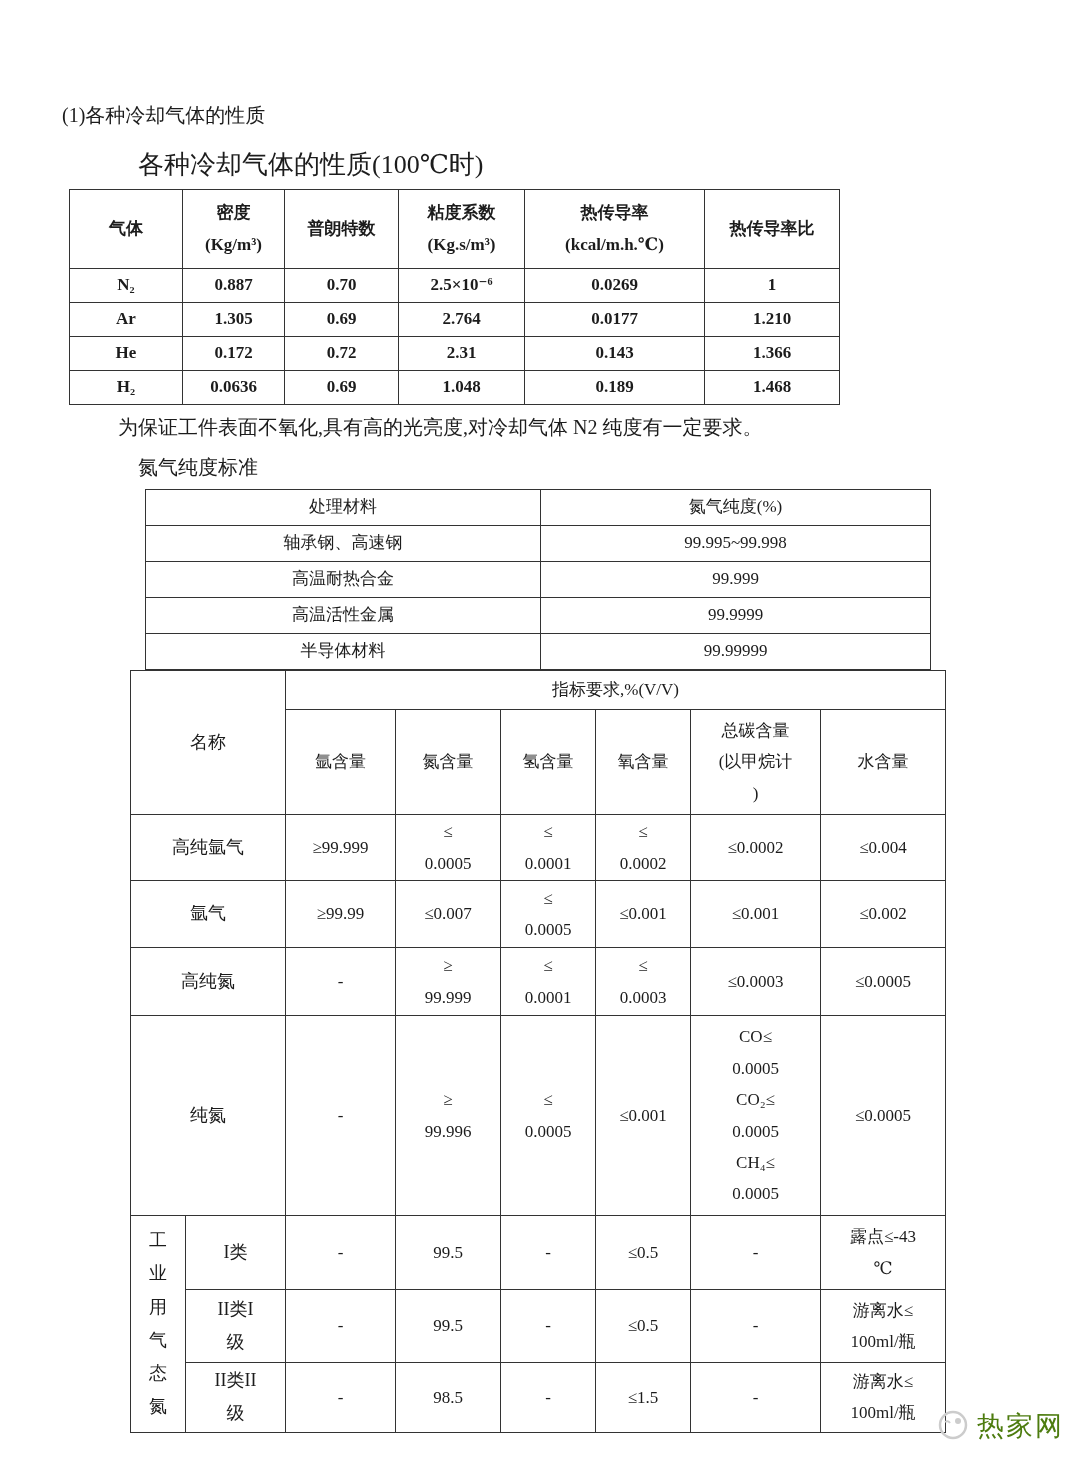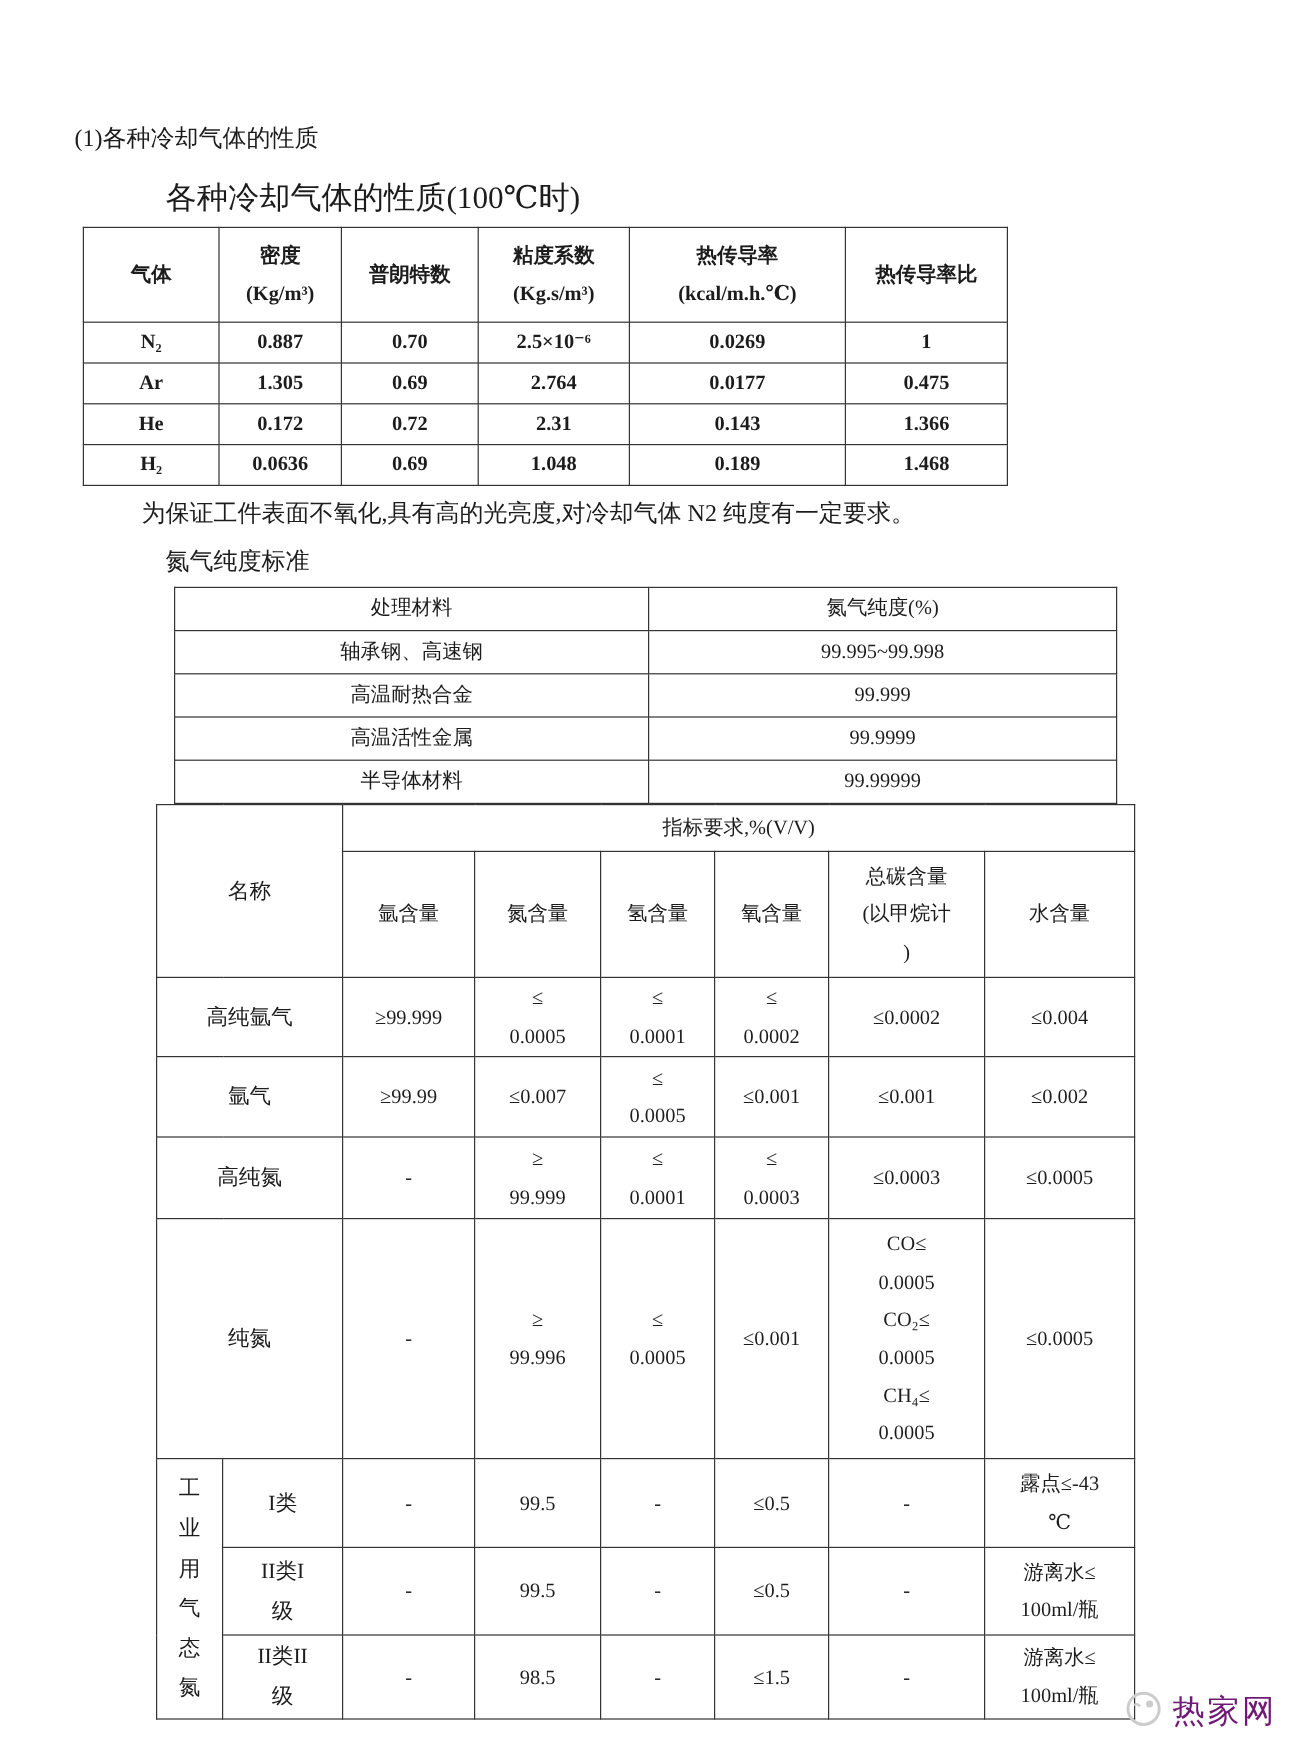--- a/index.html
+++ b/index.html
@@ -17,21 +17,21 @@
   .t1 .hrow td{line-height:1.9;height:76px;}
   .t1 .drow td{height:31px;line-height:1.2;}
   .t2{margin-left:145px;width:785px;}
   .t2 td{height:33px;line-height:1.2;}
   .t3{margin-left:130px;width:815px;}
   .t3 td{line-height:1.85;}
   .t3 .spec td{height:36px;line-height:1.2;}
   .vlabel{line-height:2.12;font-size:18px;}
   .namecell{font-size:18px;}
   .watermark{position:absolute;right:16px;bottom:20px;display:flex;align-items:center;
-     color:#701a75;font-family:"Liberation Sans","DejaVu Sans",sans-serif;}
+     color:#4d7c0f;font-family:"Liberation Sans","DejaVu Sans",sans-serif;}
   .watermark .wm-text{font-size:27px;letter-spacing:2px;}
   .wm-icon{margin-right:6px;}
 </style>
 </head>
 <body>
 
 <div class="page">
 
   <div class="heading">(1)各种冷却气体的性质</div>
   <div class="caption1">各种冷却气体的性质(100℃时)</div>
@@ -64,21 +64,21 @@
       <td>2.5×10⁻⁶</td>
       <td>0.0269</td>
       <td>1</td>
     </tr>
     <tr class="drow">
       <td>Ar</td>
       <td>1.305</td>
       <td>0.69</td>
       <td>2.764</td>
       <td>0.0177</td>
-      <td>0.475</td>
+      <td>1.210</td>
     </tr>
     <tr class="drow">
       <td>He</td>
       <td>0.172</td>
       <td>0.72</td>
       <td>2.31</td>
       <td>0.143</td>
       <td>1.366</td>
     </tr>
     <tr class="drow">

